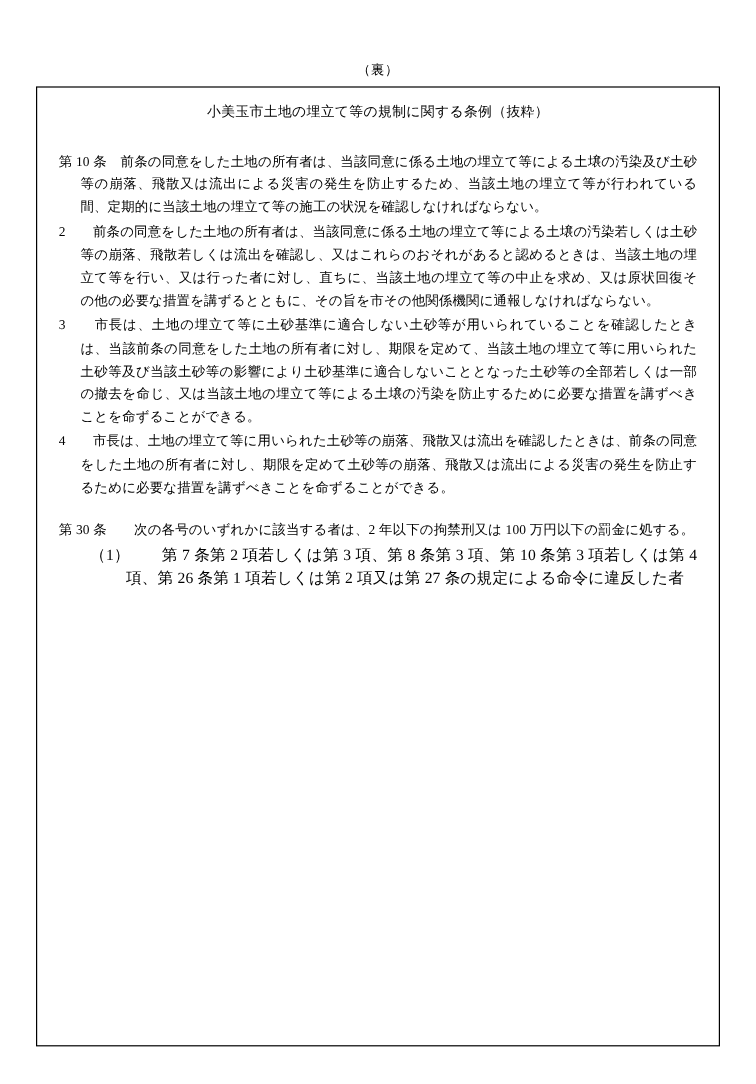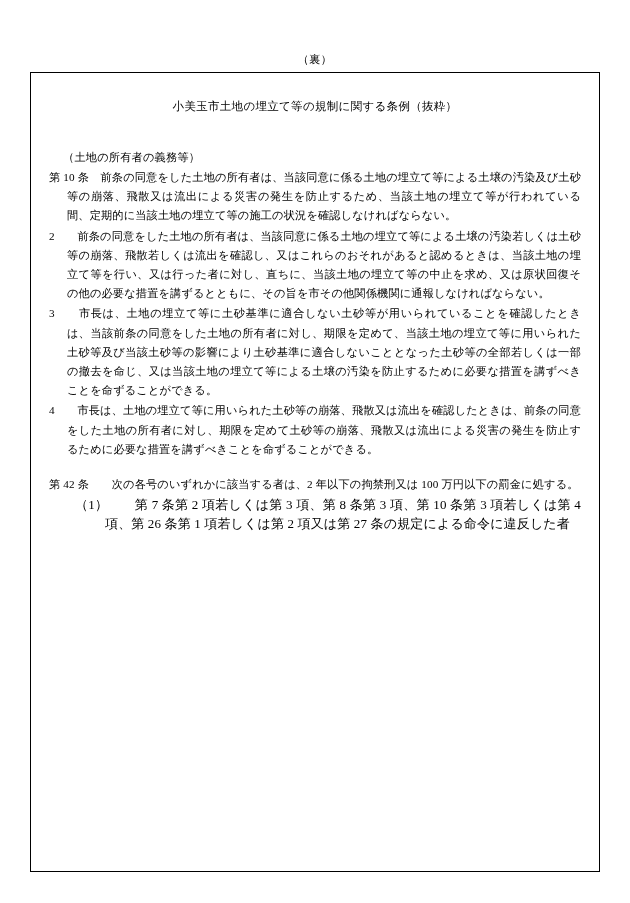--- a/index.html
+++ b/index.html
@@ -26,21 +26,21 @@
     font-size: 11px;
     line-height: 14px;
     margin-bottom: 6px;
     letter-spacing: 0.5px;
   }
   .doc-box {
     border: 1px solid #000000;
     box-sizing: border-box;
     width: 570px;
     min-height: 800px;
-    padding: 24px 18px 18px 18px;
+    padding: 12px 18px 18px 18px;
   }
   .doc-title {
     text-align: center;
     font-size: 11.5px;
     line-height: 18px;
     letter-spacing: 0.3px;
     margin-bottom: 14px;
   }
   .section-heading {
     font-size: 11.2px;
@@ -82,28 +82,27 @@
 
   <div class="page-marker">（裏）</div>
 
   <div class="doc-box">
 
     <div class="doc-title">小美玉市土地の埋立て等の規制に関する条例（抜粋）</div>
 
     <div class="spacer-sm"></div>
 
     <div>
-      <div class="section-heading">（土地の所有者の義務等）</div>
       <p class="article">第 10 条　前条の同意をした土地の所有者は、当該同意に係る土地の埋立て等による土壌の汚染及び土砂等の崩落、飛散又は流出による災害の発生を防止するため、当該土地の埋立て等が行われている間、定期的に当該土地の埋立て等の施工の状況を確認しなければならない。</p>
       <p class="article hang2">2　　前条の同意をした土地の所有者は、当該同意に係る土地の埋立て等による土壌の汚染若しくは土砂等の崩落、飛散若しくは流出を確認し、又はこれらのおそれがあると認めるときは、当該土地の埋立て等を行い、又は行った者に対し、直ちに、当該土地の埋立て等の中止を求め、又は原状回復その他の必要な措置を講ずるとともに、その旨を市その他関係機関に通報しなければならない。</p>
       <p class="article hang2">3　　市長は、土地の埋立て等に土砂基準に適合しない土砂等が用いられていることを確認したときは、当該前条の同意をした土地の所有者に対し、期限を定めて、当該土地の埋立て等に用いられた土砂等及び当該土砂等の影響により土砂基準に適合しないこととなった土砂等の全部若しくは一部の撤去を命じ、又は当該土地の埋立て等による土壌の汚染を防止するために必要な措置を講ずべきことを命ずることができる。</p>
       <p class="article hang2">4　　市長は、土地の埋立て等に用いられた土砂等の崩落、飛散又は流出を確認したときは、前条の同意をした土地の所有者に対し、期限を定めて土砂等の崩落、飛散又は流出による災害の発生を防止するために必要な措置を講ずべきことを命ずることができる。</p>
     </div>
 
     <div class="spacer-md"></div>
 
     <div>
-      <p class="article">第 42 条　　次の各号のいずれかに該当する者は、2 年以下の拘禁刑又は 100 万円以下の罰金に処する。</p>
+      <p class="article">第 30 条　　次の各号のいずれかに該当する者は、2 年以下の拘禁刑又は 100 万円以下の罰金に処する。</p>
       <p class="item">（1）　　第 7 条第 2 項若しくは第 3 項、第 8 条第 3 項、第 10 条第 3 項若しくは第 4 項、第 26 条第 1 項若しくは第 2 項又は第 27 条の規定による命令に違反した者</p>
     </div>
 
   </div>
 </div>
 
 </body></html>

